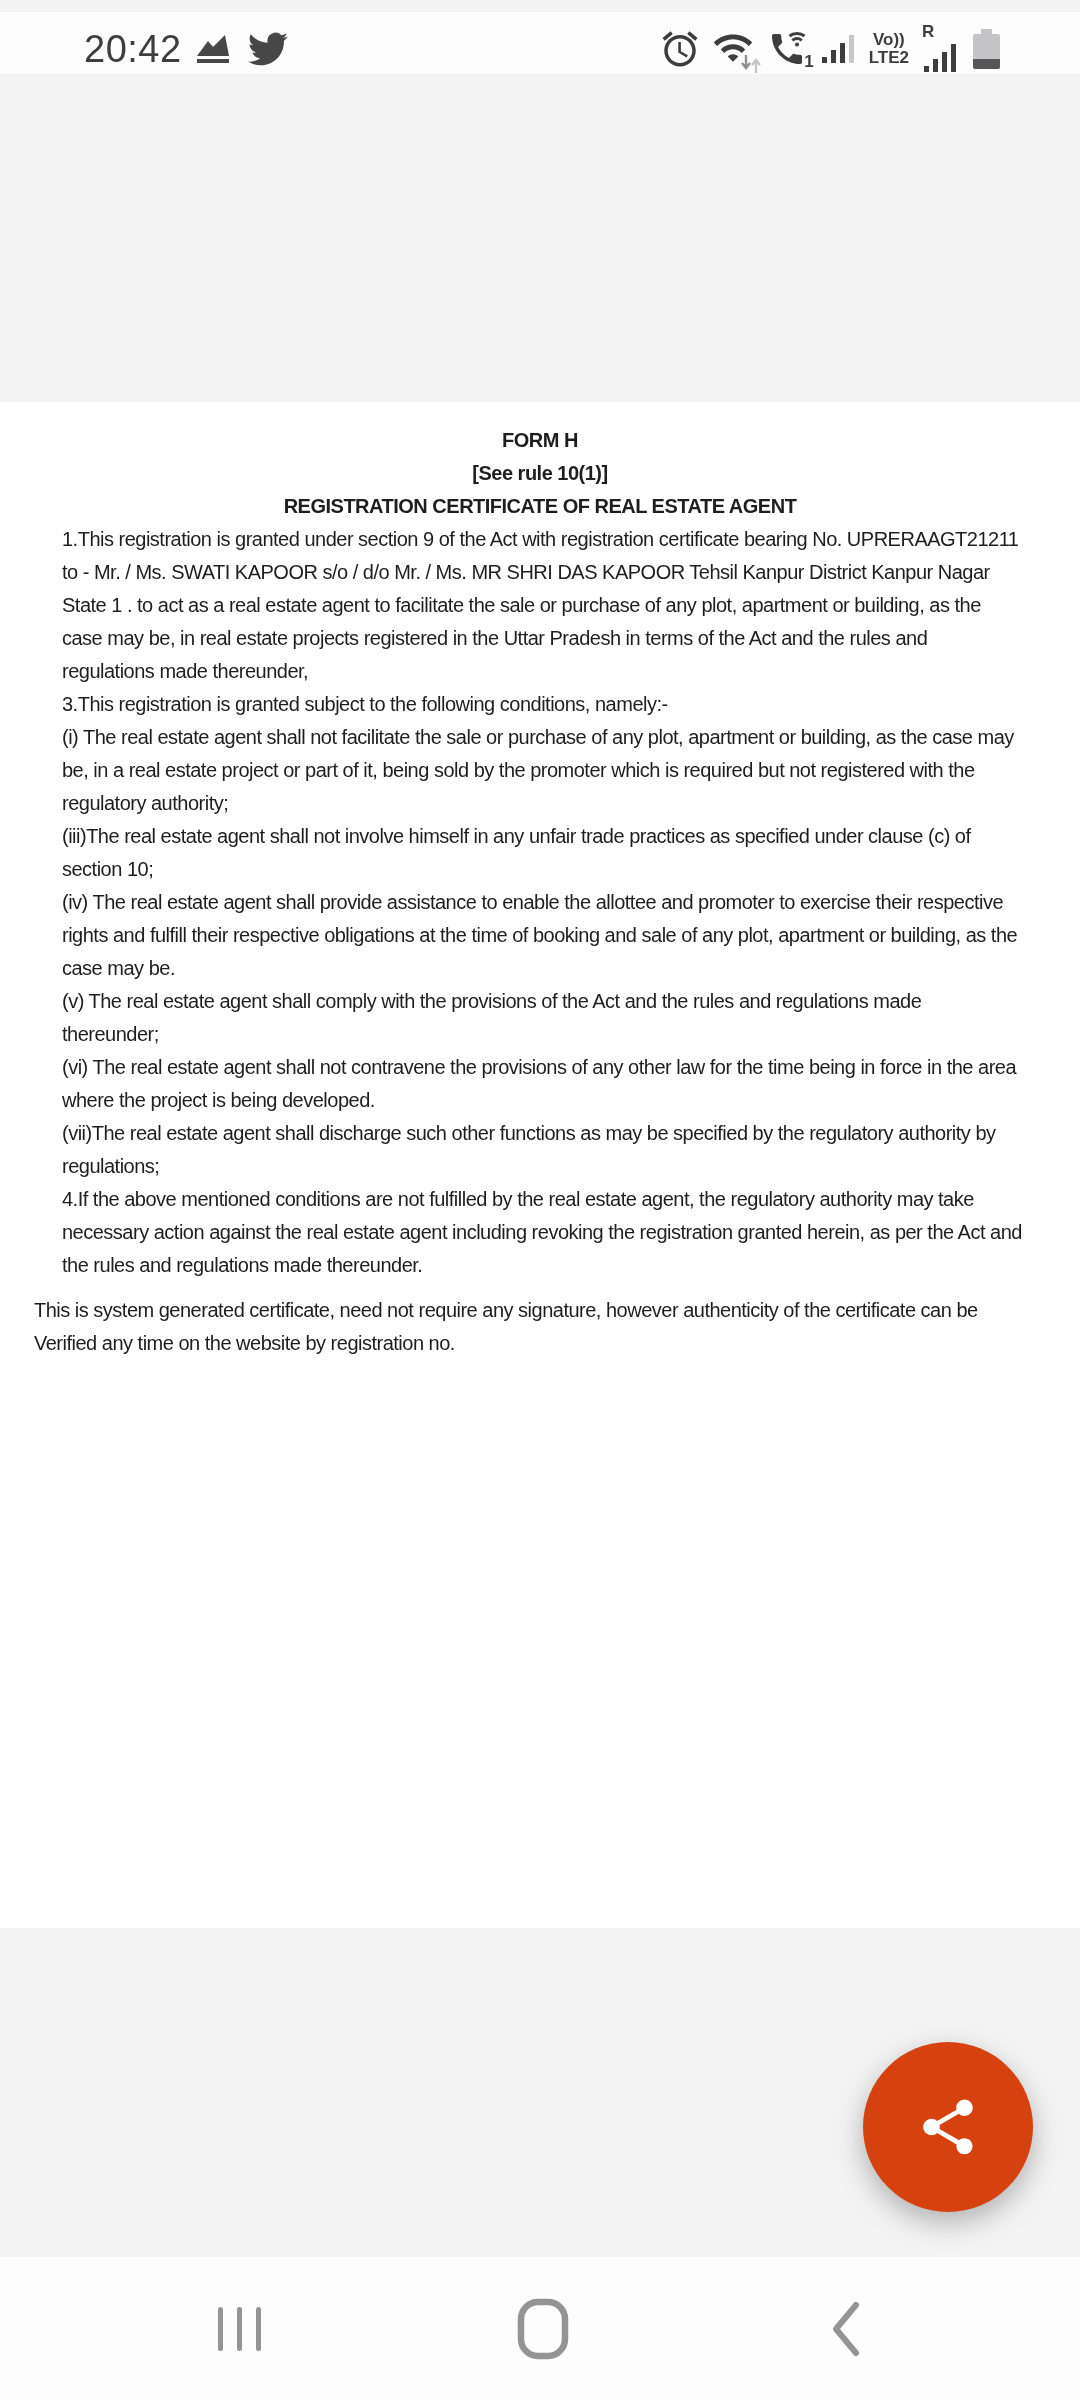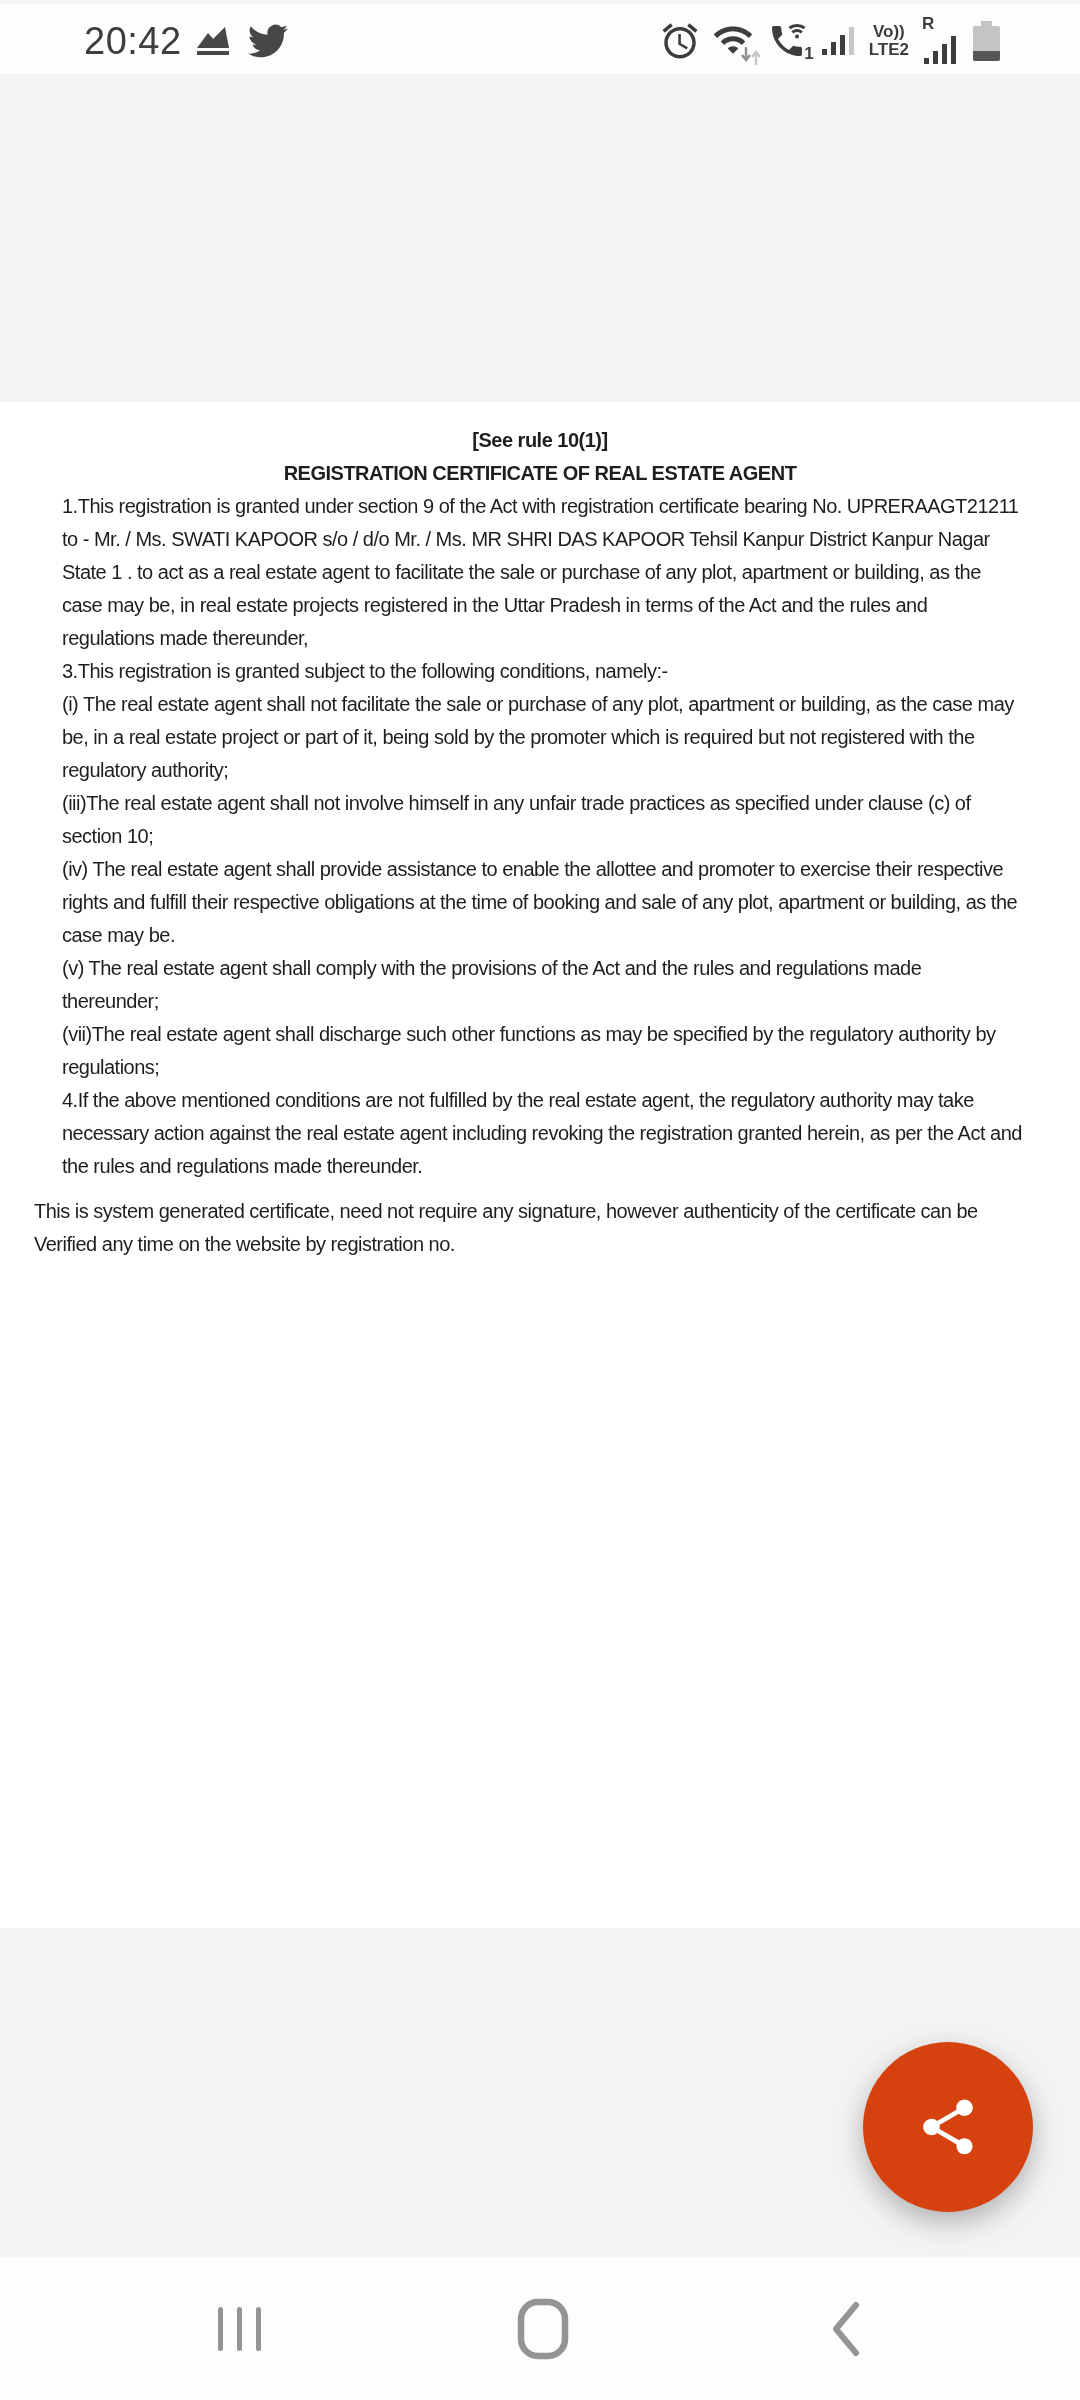--- a/index.html
+++ b/index.html
@@ -3,21 +3,21 @@
 <meta charset="utf-8">
 <style>
   html,body{margin:0;padding:0;}
   body{
     width:1080px;height:2400px;position:relative;overflow:hidden;
     background:#f3f3f4;
     font-family:"Liberation Sans", sans-serif;
   }
   
   .status-bar{
-    position:absolute;left:0;top:4px;width:1080px;height:74px;
+    position:absolute;left:0;top:12px;width:1080px;height:74px;
     background:#fdfdfd;
   }
   .clock-time{
     position:absolute;left:84px;top:50%;transform:translateY(-50%);
     font-size:38px;color:#3e3e3e;letter-spacing:0.5px;
   }
   .notif-icons{
     position:absolute;left:196px;top:0;height:74px;
     display:flex;align-items:center;gap:14px;
   }
@@ -157,28 +157,30 @@
         <rect x="8" y="1" width="11" height="5" fill="#c4c4c6"></rect>
         <rect x="0" y="6" width="27" height="35" rx="2" fill="#c4c4c6"></rect>
         <path d="M0 31h27v8a2 2 0 01-2 2H2a2 2 0 01-2-2z" fill="#565656"></path>
       </svg>
     </span>
   </div>
 </div>
 
 <div class="pdf-viewer">
   <div class="document-page">
+    <p class="doc-center">FORM H</p>
     <p class="doc-center">[See rule 10(1)]</p>
     <p class="doc-center">REGISTRATION CERTIFICATE OF REAL ESTATE AGENT</p>
     <p class="para">1.This registration is granted under section 9 of the Act with registration certificate bearing No. UPRERAAGT21211 to - Mr. / Ms. SWATI KAPOOR s/o / d/o Mr. / Ms. MR SHRI DAS KAPOOR Tehsil Kanpur District Kanpur Nagar State 1 . to act as a real estate agent to facilitate the sale or purchase of any plot, apartment or building, as the case may be, in real estate projects registered in the Uttar Pradesh in terms of the Act and the rules and regulations made thereunder,</p>
     <p class="para">3.This registration is granted subject to the following conditions, namely:-</p>
     <p class="para">(i) The real estate agent shall not facilitate the sale or purchase of any plot, apartment or building, as the case may be, in a real estate project or part of it, being sold by the promoter which is required but not registered with the regulatory authority;</p>
     <p class="para">(iii)The real estate agent shall not involve himself in any unfair trade practices as specified under clause (c) of section 10;</p>
     <p class="para">(iv) The real estate agent shall provide assistance to enable the allottee and promoter to exercise their respective rights and fulfill their respective obligations at the time of booking and sale of any plot, apartment or building, as the case may be.</p>
     <p class="para">(v) The real estate agent shall comply with the provisions of the Act and the rules and regulations made thereunder;</p>
+    <p class="para">(vi) The real estate agent shall not contravene the provisions of any other law for the time being in force in the area where the project is being developed.</p>
     <p class="para">(vii)The real estate agent shall discharge such other functions as may be specified by the regulatory authority by regulations;</p>
     <p class="para">4.If the above mentioned conditions are not fulfilled by the real estate agent, the regulatory authority may take necessary action against the real estate agent including revoking the registration granted herein, as per the Act and the rules and regulations made thereunder.</p>
     <p class="footer-note">This is system generated certificate, need not require any signature, however authenticity of the certificate can be Verified any time on the website by registration no.</p>
   </div>
 </div>
 
 <button class="share-fab">
   <span style="display:flex;">
     <svg width="66" height="66" viewBox="0 0 24 24">
       <path fill="#ffffff" d="M18 16.08c-.76 0-1.44.3-1.96.77L8.91 12.7c.05-.23.09-.46.09-.7s-.04-.47-.09-.7l7.05-4.11c.54.5 1.25.81 2.04.81 1.66 0 3-1.34 3-3s-1.34-3-3-3-3 1.34-3 3c0 .24.04.47.09.7L8.04 9.81C7.5 9.31 6.79 9 6 9c-1.66 0-3 1.34-3 3s1.34 3 3 3c.79 0 1.5-.31 2.04-.81l7.12 4.16c-.05.21-.08.43-.08.65 0 1.61 1.31 2.92 2.92 2.92 1.61 0 2.92-1.31 2.92-2.92s-1.31-2.92-2.92-2.92z"></path>

